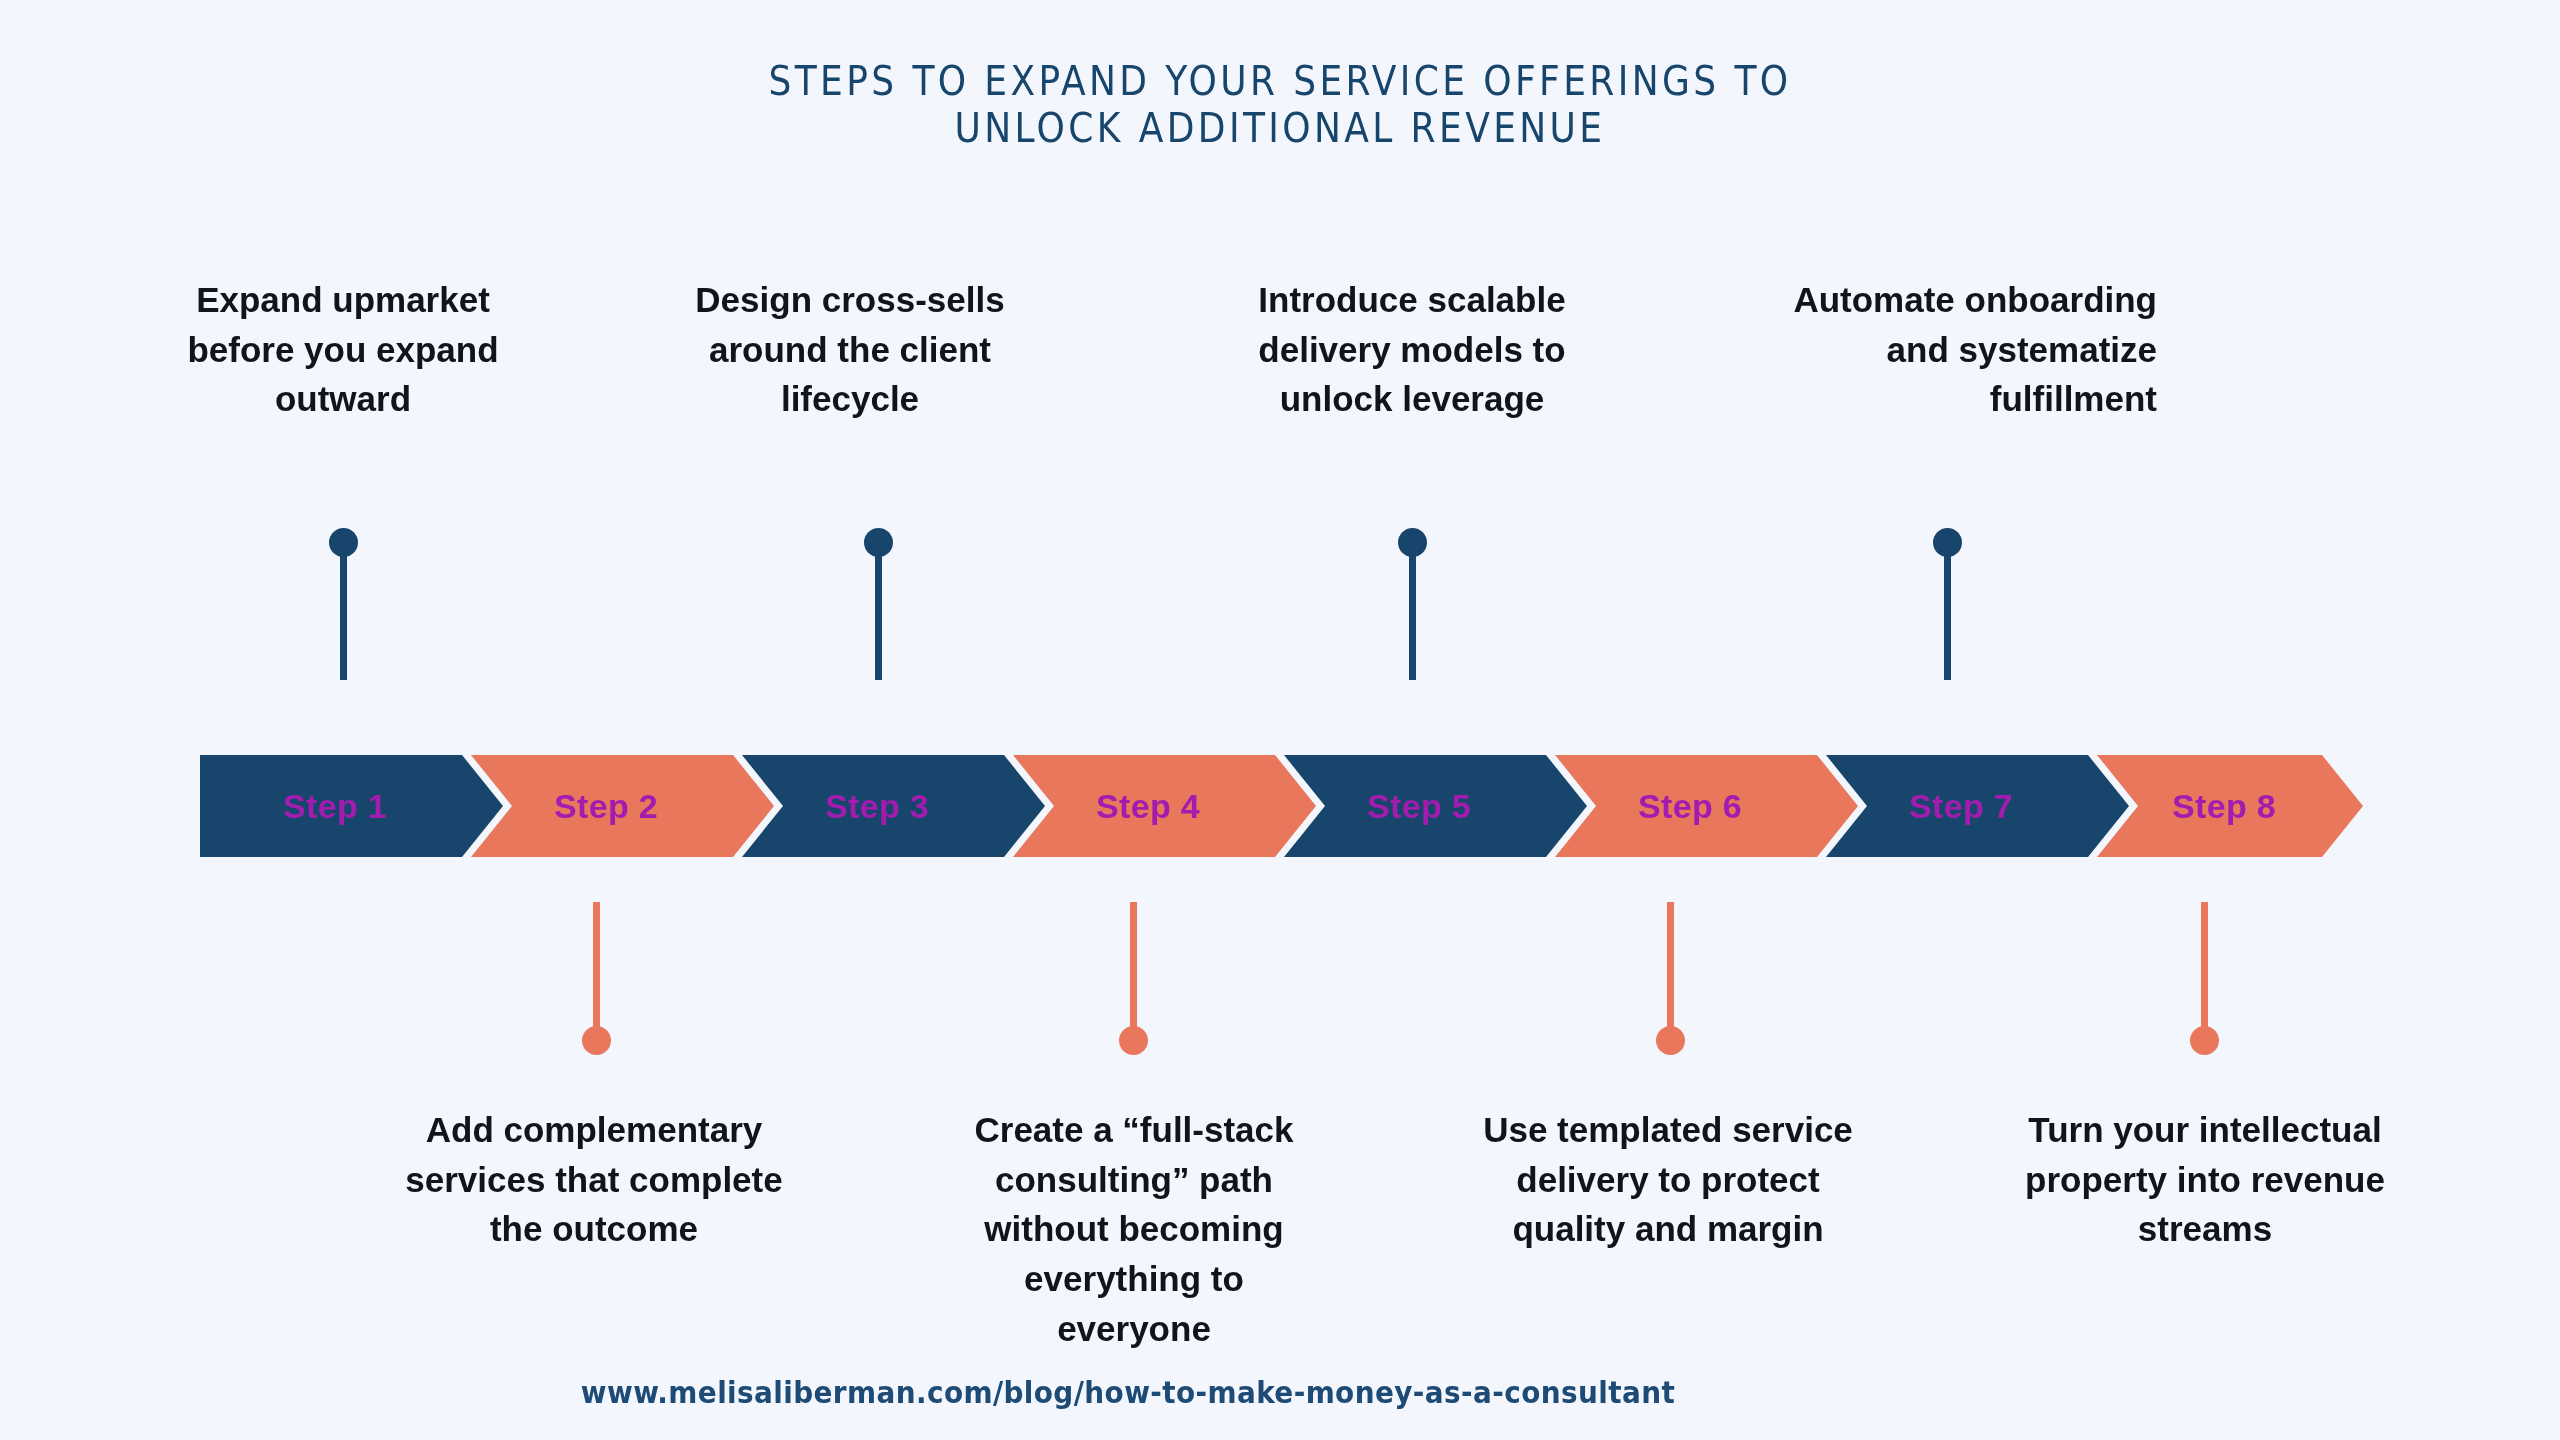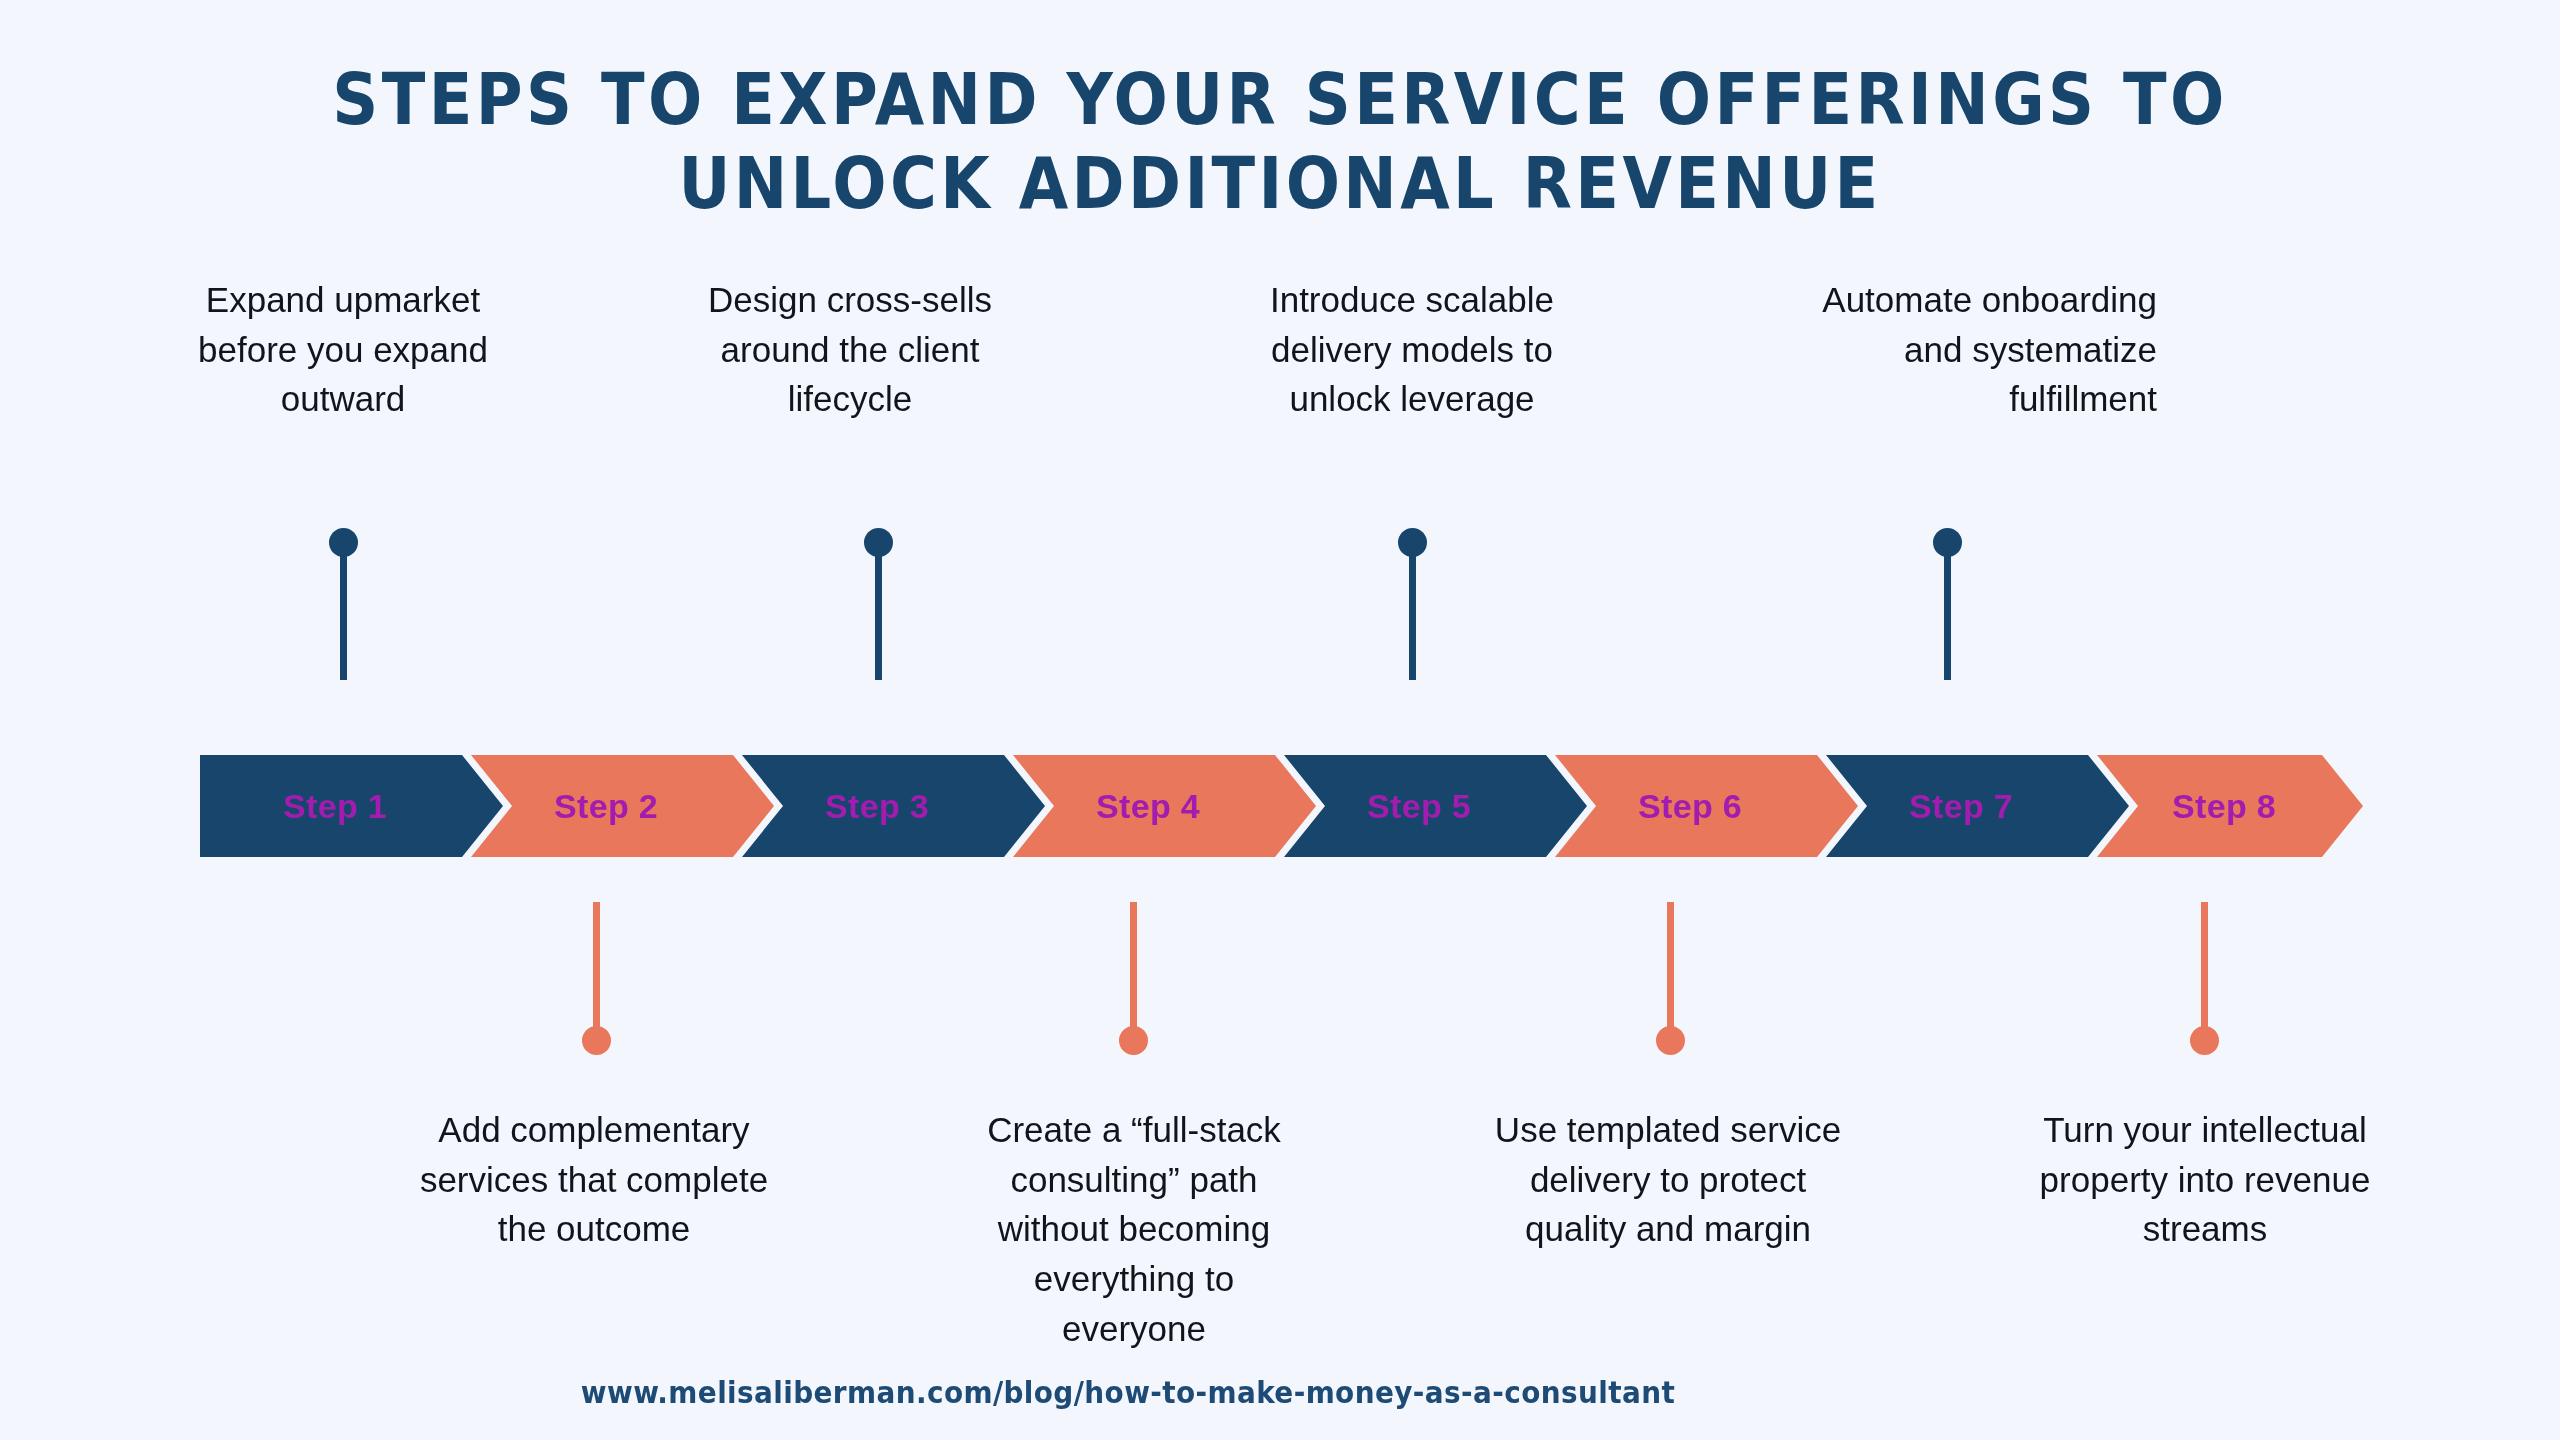--- a/index.html
+++ b/index.html
@@ -22,37 +22,38 @@
 
   
   #title {
     position: absolute;
     left: 0;
     top: 58px;
     width: 2560px;
     text-align: center;
     color: #17456b;
     font-family: "DejaVu Sans Condensed", "Liberation Sans Narrow", "Liberation Sans", sans-serif;
-    font-size: 71px;
-    font-weight: 700;
+    font-size: 40px;
+    font-weight: 400;
     letter-spacing: 3.4px;
     line-height: 1.18;
     text-transform: uppercase;
     white-space: pre-line;
   }
 
   
   .caption {
     position: absolute;
     text-align: center;
     color: #11141a;
     font-family: "Liberation Sans", sans-serif;
     font-size: 35px;
     line-height: 1.42;
     white-space: pre-line;
+    font-weight: bold;
   }
   .caption.top {
     width: 420px;
   }
   .caption.bottom {
     width: 460px;
   }
 
   
   .pin {

